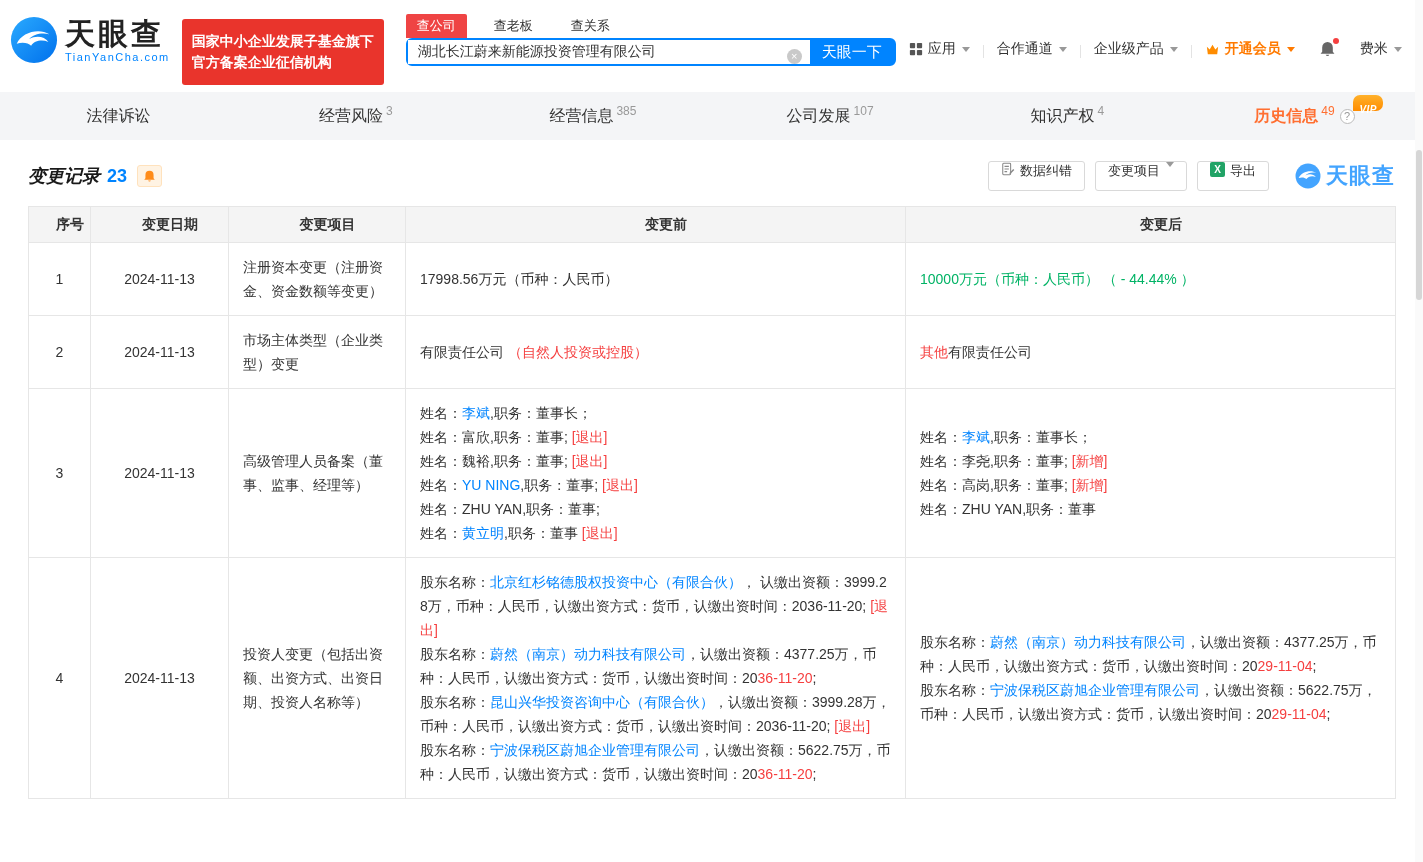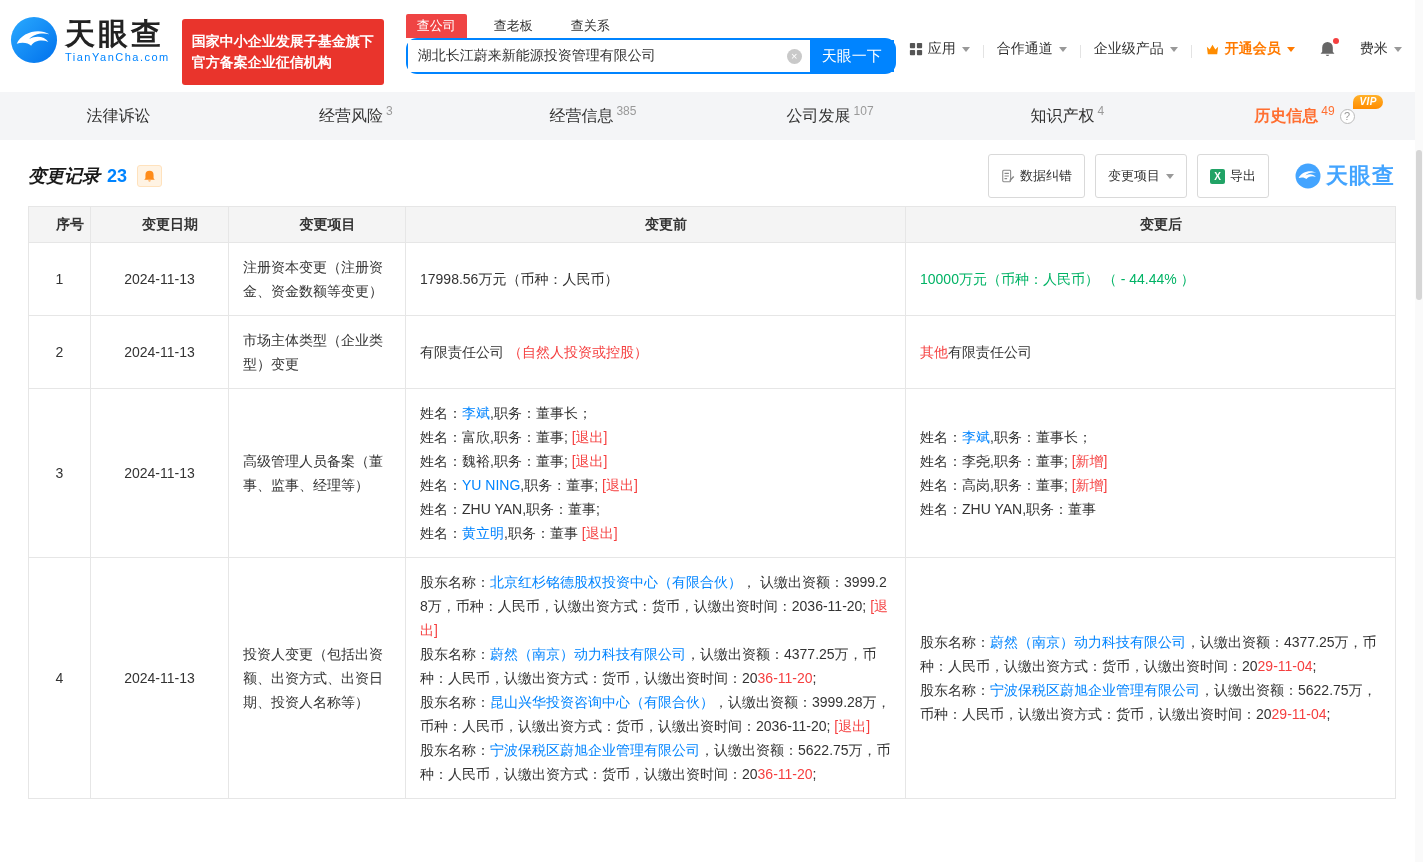--- a/index.html
+++ b/index.html
@@ -14,21 +14,21 @@
   .logo { display:flex; align-items:center; gap:7px; cursor:pointer; }
   .logo-icon { width:48px; height:48px; flex:0 0 auto; }
   .logo-cn { font-size:30px; font-weight:bold; color:#222; letter-spacing:3px; line-height:34px; }
   .logo-en { font-size:11px; color:#0084ff; letter-spacing:1.5px; }
   .gov-badge { margin-left:12px; margin-top:3px; background:#e9342c; color:#fff; font-size:14px; font-weight:bold;
     line-height:21px; padding:12px 10px; border-radius:3px; white-space:nowrap; }
   .search-block { margin-left:22px; margin-top:-3px; }
   .search-tabs { display:flex; gap:16px; align-items:flex-end; height:25px; }
   .stab { font-size:13px; color:#333; padding:3px 11px; cursor:pointer; }
   .stab.active { background:#ef4444; color:#fff; border-radius:2px 2px 0 0; }
-  .search-box { display:flex; border:2px solid #0084ff; border-radius:11px; width:490px; height:36px; position:relative; background:#fff; }
+  .search-box { display:flex; border:2px solid #0084ff; border-radius:6px; width:490px; height:28px; position:relative; background:#fff; }
   .search-input { flex:1; border:none; outline:none; font-size:14px; padding:0 32px 0 10px; color:#333; font-family:inherit; }
   .clear-icon { position:absolute; right:92px; top:9px; width:15px; height:15px; border-radius:50%;
     background:#c9c9c9; color:#fff; font-size:11px; line-height:15px; text-align:center; cursor:pointer; }
   .search-btn { width:84px; background:#0084ff; color:#fff; border:none; font-size:15px; cursor:pointer; font-family:inherit; }
 
   .top-menu { margin-left:auto; display:flex; align-items:flex-end; margin-top:24px; font-size:14px; color:#333; white-space:nowrap; }
   .menu-item { display:flex; align-items:center; gap:5px; padding:0 13px; cursor:pointer; }
   .mdiv { width:1px; height:13px; background:#e3e3e3; }
   .caret { width:0; height:0; border-left:4px solid transparent; border-right:4px solid transparent; border-top:5px solid #999; margin-left:1px; }
   .member { color:#ff7a00; font-weight:bold; }
@@ -38,33 +38,33 @@
 
   
   .navbar { height:48px; background:#f4f5f7; display:flex; }
   .nav-tab { flex:1; display:flex; align-items:center; justify-content:center; font-size:16px; color:#333; cursor:pointer; position:relative; }
   .nav-tab.active { background:#e8f2fd; color:#0084ff; font-weight:bold; }
   .nt-count { font-size:12px; color:#999; margin-left:3px; position:relative; top:-5px; font-weight:normal; }
   .nav-tab.active .nt-count { color:#0084ff; }
   .nav-tab.history { color:#ff6f31; font-weight:bold; }
   .nav-tab.history .nt-count { color:#ff6f31; }
   .vip-tag { position:absolute; top:3px; right:40px; background:linear-gradient(180deg,#ffb12b,#ff8c00); color:#fff;
-    font-size:10px; font-style:italic; font-weight:bold; padding:0 6px; height:14px; line-height:14px;
+    font-size:10px; font-style:italic; font-weight:bold; padding:8px 6px; height:14px; line-height:14px;
     border-radius:7px 7px 7px 0; letter-spacing:.5px; }
   .q-icon { width:15px; height:15px; border:1px solid #bbb; color:#999; border-radius:50%; font-size:11px;
     line-height:13px; text-align:center; margin-left:5px; font-weight:normal; background:#fff; }
 
   
   .section-head { display:flex; align-items:center; margin:20px 28px 14px; height:32px; }
   .sh-title { font-size:18px; font-weight:bold; color:#1a1a1a;font-style:italic; }
   .sh-count { font-size:18px; font-weight:bold; color:#0084ff; margin-left:7px; }
   .bell-chip { margin-left:10px; width:25px; height:22px; background:#fff3e3; border:1px solid #ffe2bd; border-radius:3px;
     display:inline-flex; align-items:center; justify-content:center; cursor:pointer; }
   .sh-right { margin-left:auto; display:flex; align-items:center; gap:10px; }
-  .tool-btn { display:inline-flex; align-items:center; gap:5px; height:44px; padding:0 12px; background:#fff;
+  .tool-btn { display:inline-flex; align-items:flex-start; gap:5px; height:30px; padding:0 12px; background:#fff;
     border:1px solid #d9d9d9; border-radius:3px; font-size:13px; color:#333; cursor:pointer; font-family:inherit; }
   .xls-icon { width:15px; height:15px; background:#21a366; color:#fff; font-size:10px; font-weight:bold; border-radius:2px;
     display:inline-flex; align-items:center; justify-content:center; }
   .watermark { display:flex; align-items:center; gap:5px; margin-left:16px; opacity:.9; }
   .watermark .wm-text { font-size:22px; font-weight:bold; color:#2f9bff; letter-spacing:1px; }
   .watermark svg { width:26px; height:26px; }
 
   
   .change-table { width:1367px; margin:0 28px; border-collapse:collapse; table-layout:fixed; font-size:14px; }
   .change-table th, .change-table td { border:1px solid #e6e6e6;padding-left:21px; }

